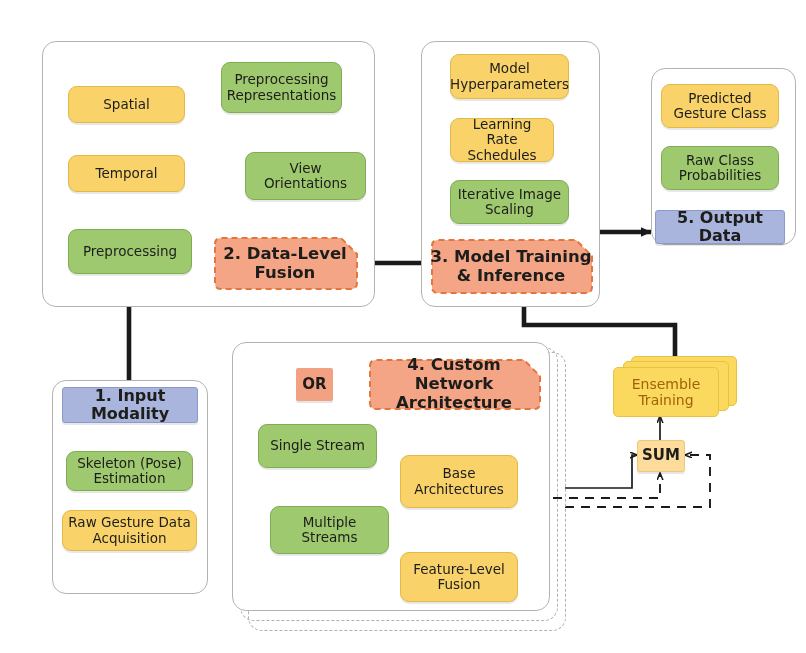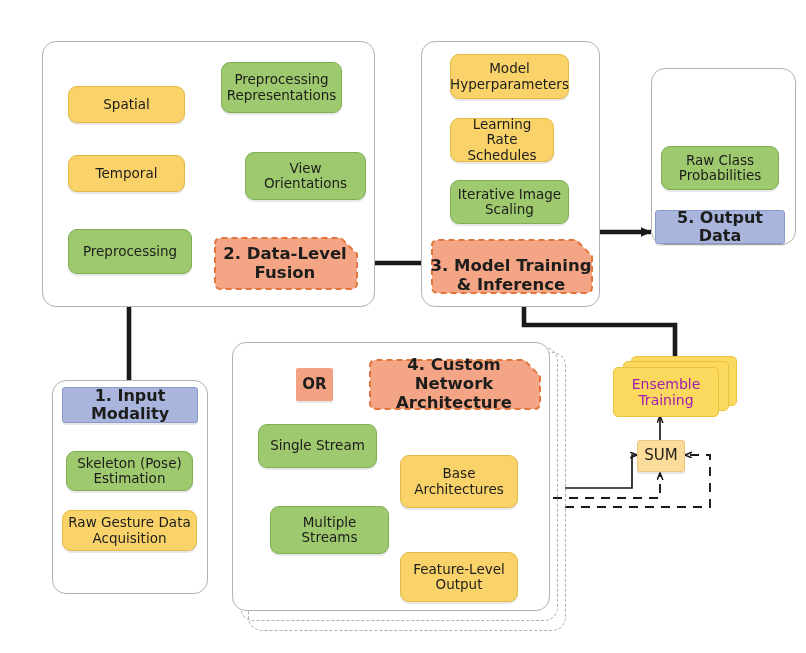--- a/index.html
+++ b/index.html
@@ -94,21 +94,21 @@
     border:none;
     border-radius:2px;
     font-weight:bold;
     font-size:15px;
     box-shadow:0 2px 0 rgba(0,0,0,0.10);
   }
   .node.lightyellow{
     background:#fbdc9a;
     border:1.4px solid #eec77b;
     border-radius:3px;
-    font-weight:normal;
+    font-weight:bold;
     font-size:15px;
     box-shadow:0 2px 0 rgba(0,0,0,0.10);
   }
 
   
   .stack-wrap{position:absolute;}
   .stack-card{
     position:absolute;
     background:#fbd95e;
     border:1.6px solid #e8c33f;
@@ -117,21 +117,21 @@
   }
   .stack-front{
     position:absolute;
     background:#fbd95e;
     border:1.6px solid #e8c33f;
     border-radius:5px;
     box-sizing:border-box;
     display:flex;align-items:center;justify-content:center;
     text-align:center;
     font-size:14px;
-    color:#a21caf;
+    color:#a16207;
     line-height:1.16;
   }
 </style>
 </head>
 <body>
 
 <div id="stage">
 
   <svg id="svg-layer" viewBox="0 0 806 653">
     <defs>
@@ -260,25 +260,28 @@
   </div>
 
   <div class="node green" style="left:450px;top:180px;width:119px;height:44px;">
     <span>Iterative Image Scaling</span>
   </div>
 
   <div class="node stage clipped" style="left:428px;top:238px;width:166px;height:57px;">
     <svg width="166" height="57" viewBox="0 0 166 57" style="position:absolute;left:0;top:0;">
       <path d="M4,8 Q4,2 10,2 L148,2 L164,18 L164,49 Q164,55 158,55 L10,55 Q4,55 4,49 Z" fill="#f3a585" stroke="#e4763d" stroke-width="2" stroke-dasharray="6 4"></path>
     </svg>
-    <div class="clip-inner" style="font-weight:bold;font-size:16.5px;align-items:flex-end;">
+    <div class="clip-inner" style="font-weight:bold;font-size:16.5px;">
       <span>3. Model Training &amp; Inference</span>
     </div>
   </div>
 
+  <div class="node yellow" style="left:661px;top:84px;width:118px;height:44px;">
+    <span>Predicted Gesture Class</span>
+  </div>
 
   <div class="node green" style="left:661px;top:146px;width:118px;height:44px;">
     <span>Raw Class Probabilities</span>
   </div>
 
   <div class="node blue" style="left:655px;top:210px;width:130px;height:34px;">
     <span>5. Output Data</span>
   </div>
 
   <div class="node blue" style="left:62px;top:387px;width:136px;height:36px;justify-content:flex-end;">
@@ -312,21 +315,21 @@
 
   <div class="node green" style="left:258px;top:506px;width:119px;height:48px;margin-left:12px;">
     <span>Multiple Streams</span>
   </div>
 
   <div class="node yellow" style="left:400px;top:455px;width:118px;height:53px;">
     <span>Base Architectures</span>
   </div>
 
   <div class="node yellow" style="left:400px;top:552px;width:118px;height:50px;">
-    <span>Feature-Level Output</span>
+    <span>Feature-Level Fusion</span>
   </div>
 
   <div class="stack-wrap" style="left:609px;top:356px;width:130px;height:62px;">
     <div class="stack-card" style="left:22px;top:0px;width:106px;height:50px;"></div>
     <div class="stack-card" style="left:14px;top:5px;width:106px;height:50px;"></div>
     <div class="stack-front" style="left:4px;top:11px;width:106px;height:50px;">
       <span>Ensemble Training</span>
     </div>
   </div>
 

